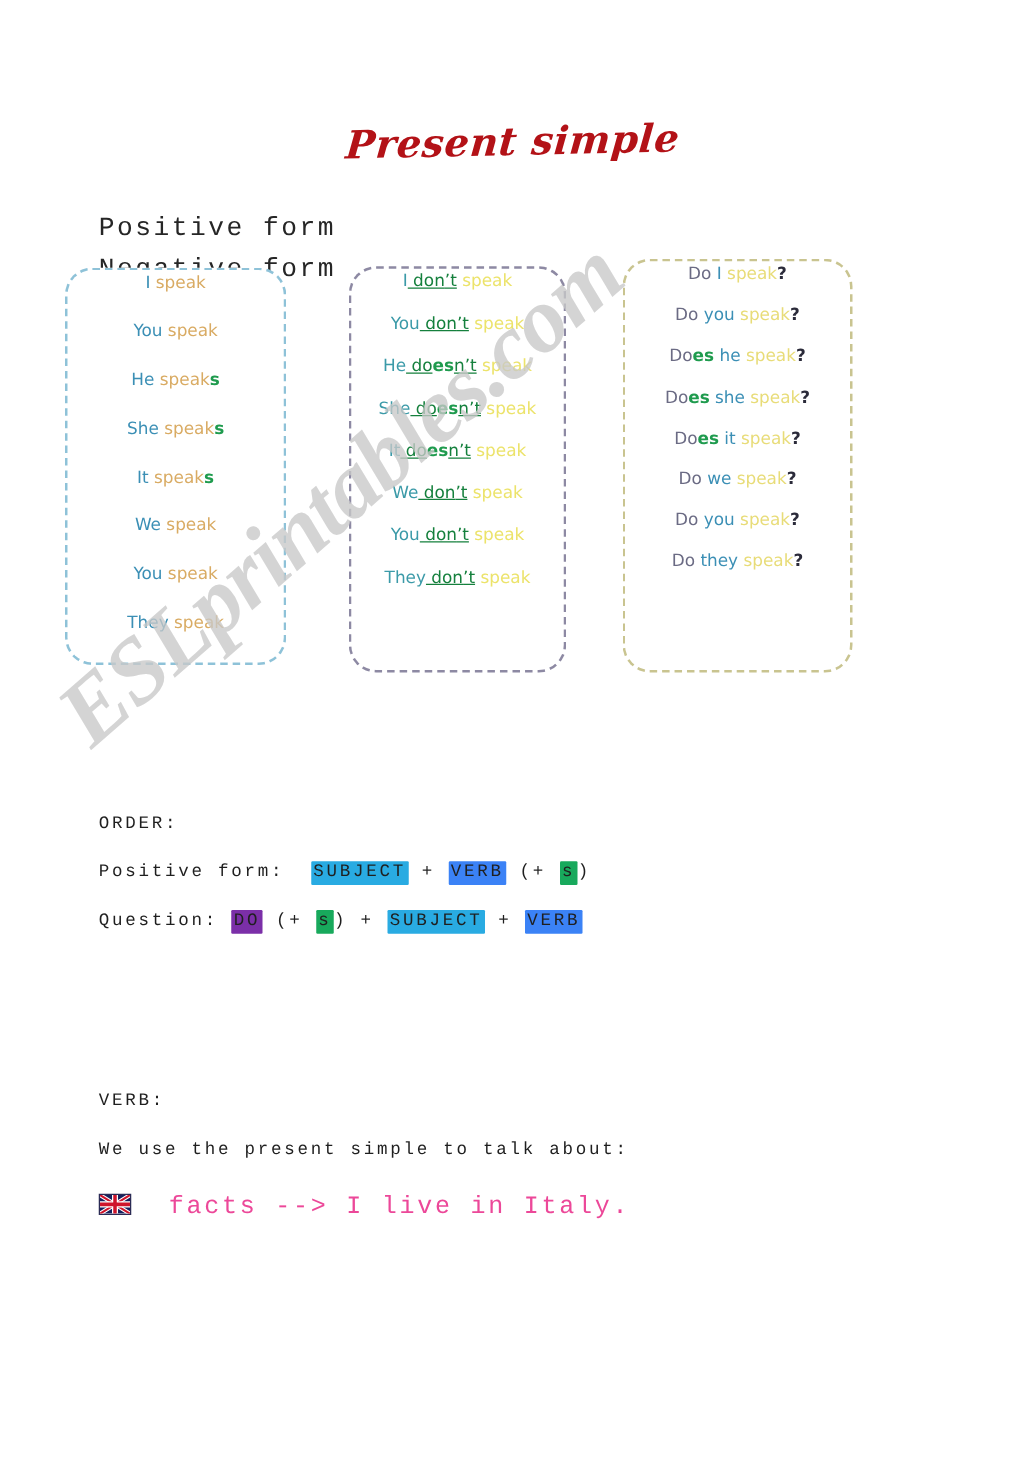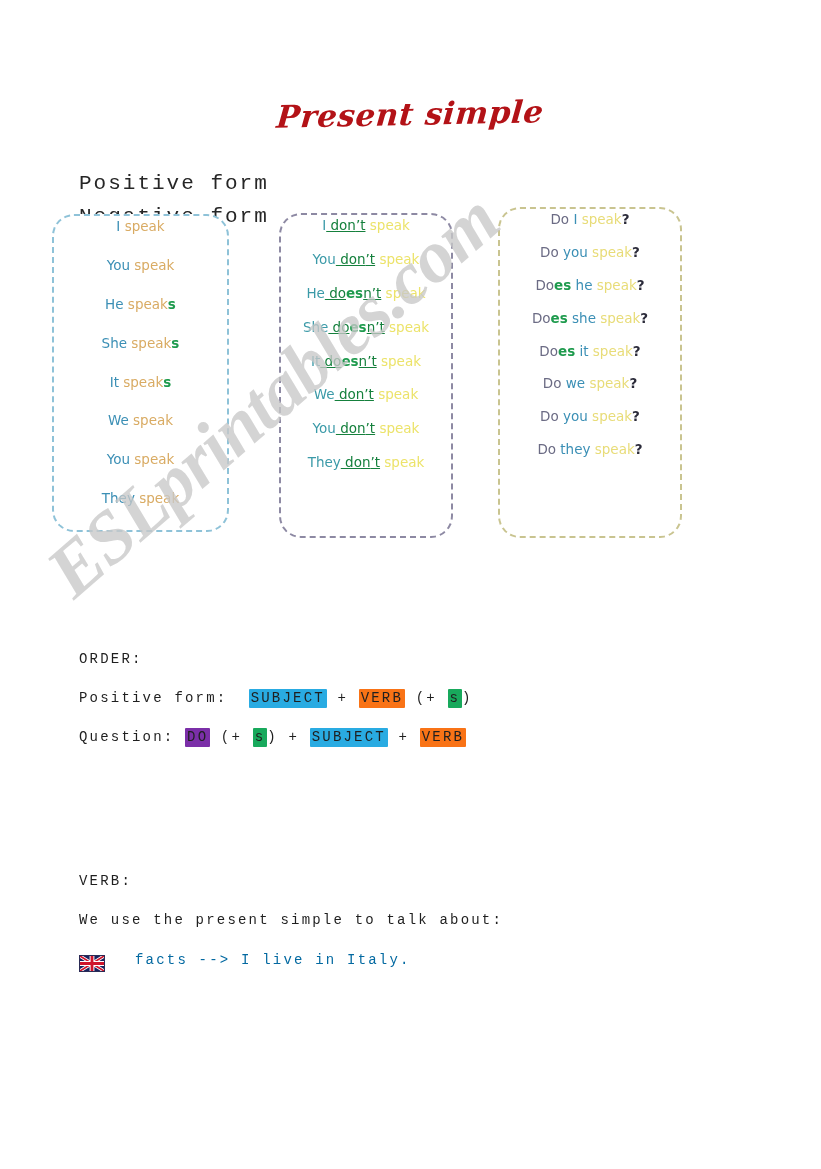--- a/index.html
+++ b/index.html
@@ -151,21 +151,21 @@
     margin-bottom: 25px;
     white-space: normal;
   }
   .mono-line.tight { margin-bottom: 22px; }
 
   .hl {
     padding: 1px 2px 2px 2px;
     border-radius: 1px;
   }
   .hl-cyan   { background: #29abe2; }
-  .hl-amber  { background: #f97316; }
+  .hl-amber  { background: #3b82f6; }
   .hl-green  { background: #18a95c; }
   .hl-purple { background: #7b2fa8; }
 
   #uses-block {
     position: absolute;
     left: 79px;
     top: 874px;
     width: 700px;
     z-index: 6;
   }
@@ -186,23 +186,23 @@
     margin-top: 6px;
     margin-right: 30px;
     position: relative;
     overflow: hidden;
     display: inline-block;
     border: 1px solid #2b2b55;
     box-sizing: border-box;
   }
   .uses-text {
     font-family: "Liberation Mono", "DejaVu Sans Mono", monospace;
-    font-size: 14px;
+    font-size: 20px;
     letter-spacing: 2.2px;
-    color: #0369a1;
+    color: #ec4899;
     line-height: 1.65;
   }
   #uses-intro { margin-bottom: 22px; }
 </style>
 </head>
 <body>
 
 <div id="title">
   <span class="title-text">Present simple</span>
 </div>

